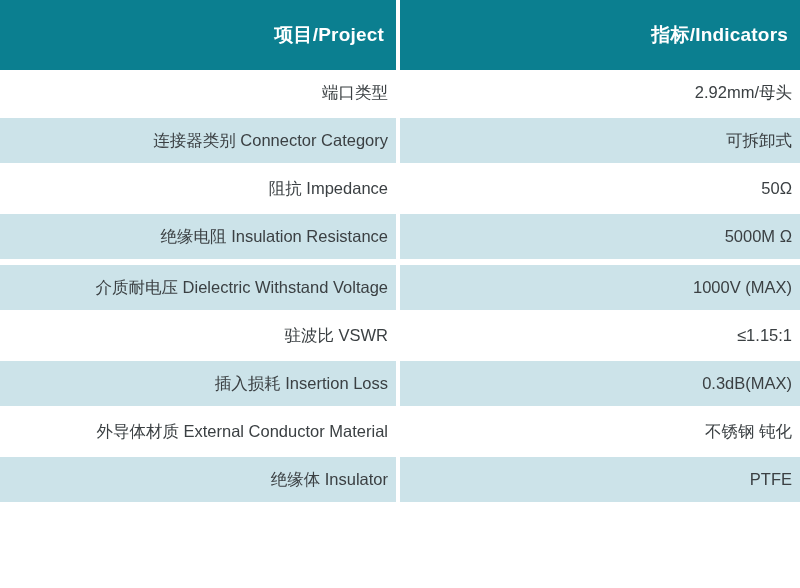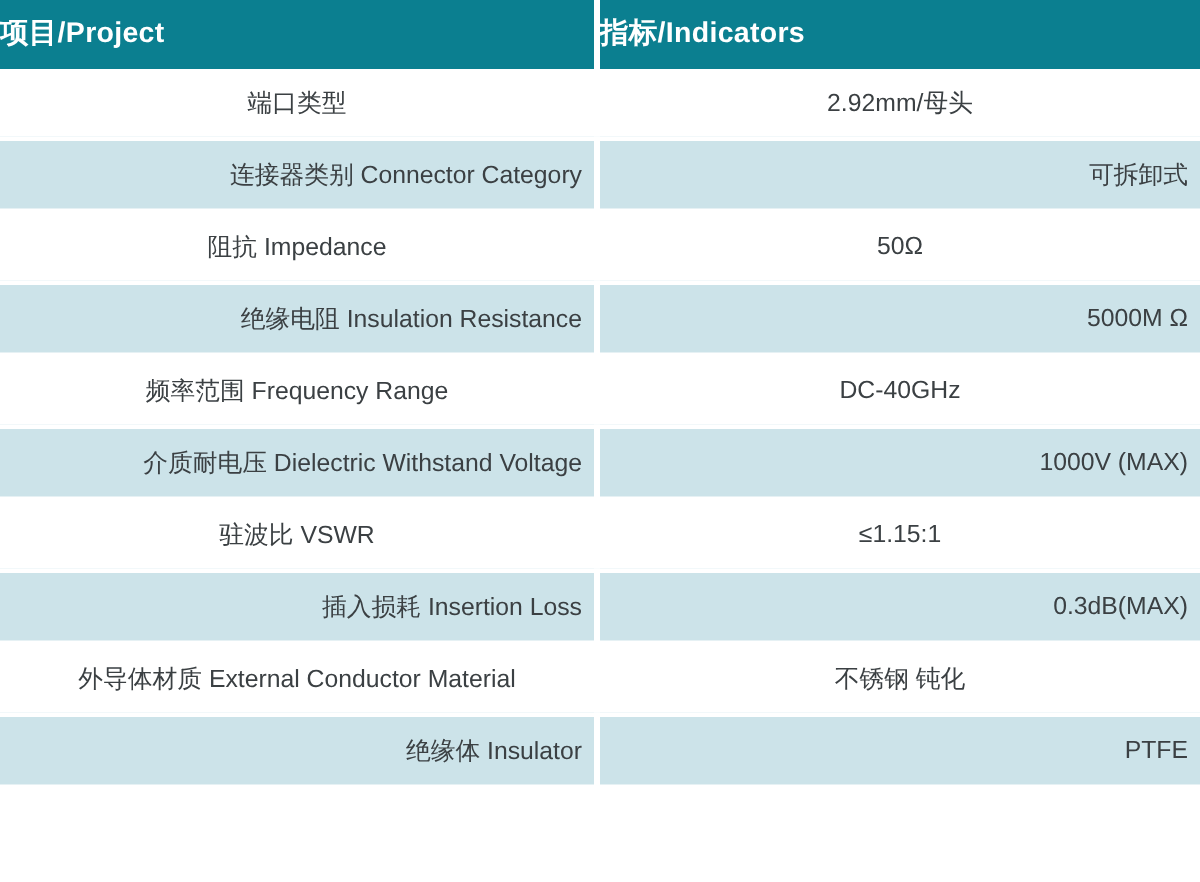--- a/index.html
+++ b/index.html
@@ -25,22 +25,22 @@
   .spec-table col.col-indicator { width: 400px; }
 
   
   .header-row th {
     background: #0b7f90;
     color: #ffffff;
     font-size: 19px;
     font-weight: bold;
     height: 46px;
     line-height: 46px;
-    padding: 0;
-    text-align: left;
+    padding: 12px;
+    text-align: right;
     vertical-align: middle;
     letter-spacing: 0.2px;
   }
   .header-row th.cell-left {
     border-right: 4px solid #ffffff;
   }
 
   
   .spec-table td {
     height: 45px;
@@ -51,20 +51,21 @@
     color: #3b4043;
     white-space: nowrap;
     overflow: hidden;
   }
   .spec-table td.cell-left {
     border-right: 4px solid #ffffff;
   }
 
   tr.row-odd td {
     background: #ffffff;
+    text-align: right;
   }
   tr.row-even td {
     background: #cce3e9;
     text-align: right;
   }
   
   tr.row-even td {
     border-top: 3px solid #ffffff;
     border-bottom: 3px solid #ffffff;
   }
@@ -93,24 +94,20 @@
         <td class="cell-right">可拆卸式</td>
       </tr>
       <tr class="row-odd">
         <td class="cell-left">阻抗 Impedance</td>
         <td class="cell-right">50Ω</td>
       </tr>
       <tr class="row-even">
         <td class="cell-left">绝缘电阻 Insulation Resistance</td>
         <td class="cell-right">5000M Ω</td>
       </tr>
-      <tr class="row-odd">
-        <td class="cell-left">频率范围 Frequency Range</td>
-        <td class="cell-right">DC-40GHz</td>
-      </tr>
       <tr class="row-even">
         <td class="cell-left">介质耐电压 Dielectric Withstand Voltage</td>
         <td class="cell-right">1000V (MAX)</td>
       </tr>
       <tr class="row-odd">
         <td class="cell-left">驻波比 VSWR</td>
         <td class="cell-right">≤1.15:1</td>
       </tr>
       <tr class="row-even">
         <td class="cell-left">插入损耗 Insertion Loss</td>

